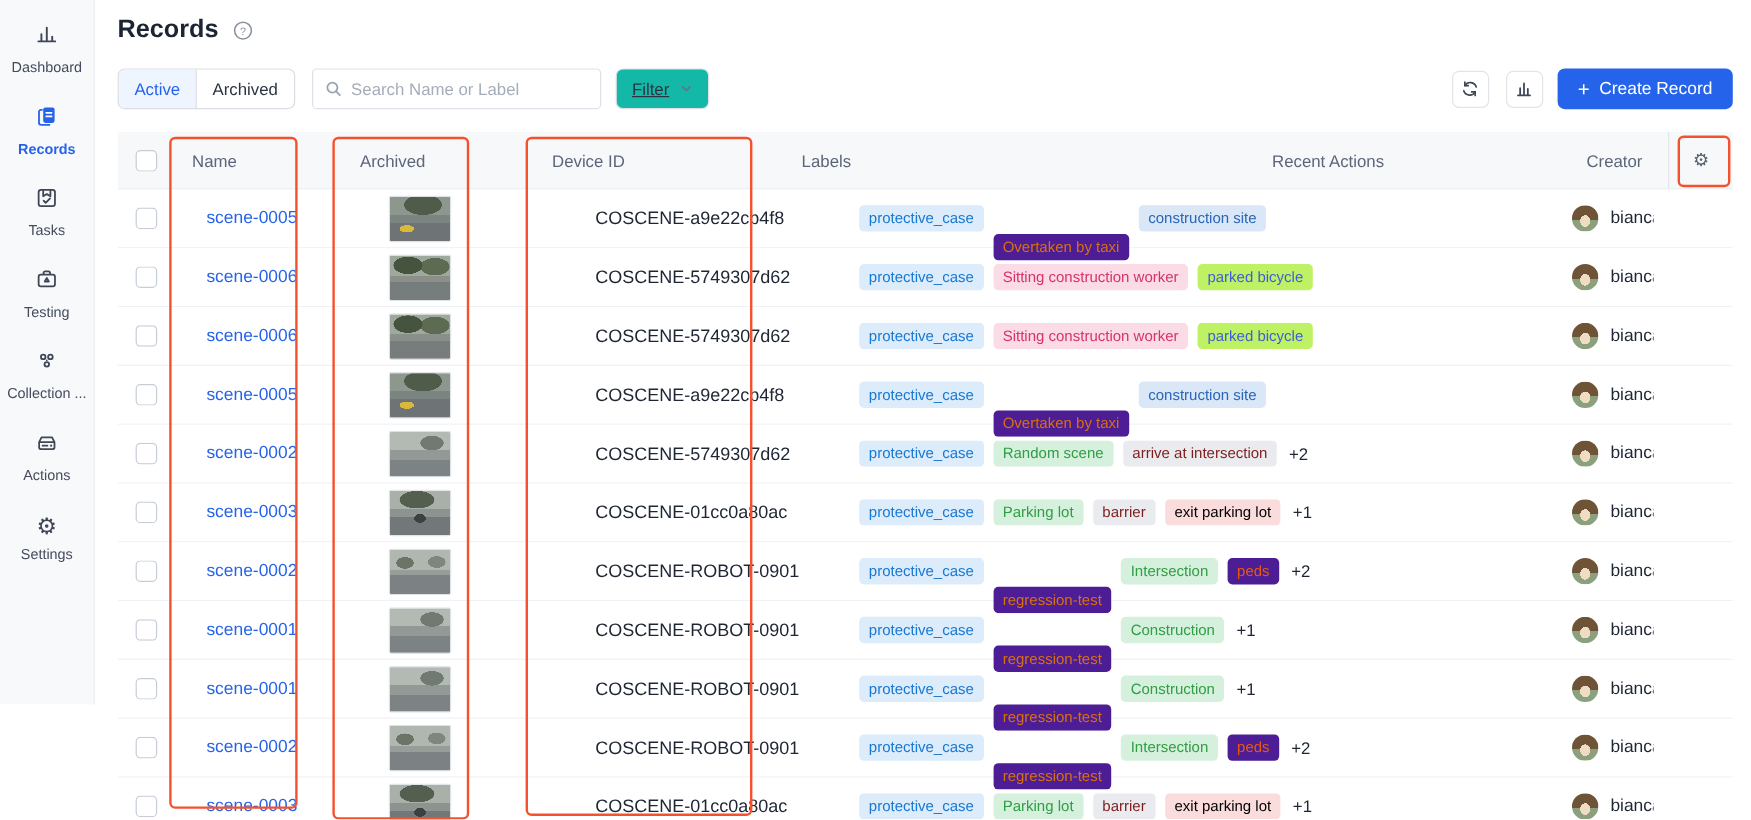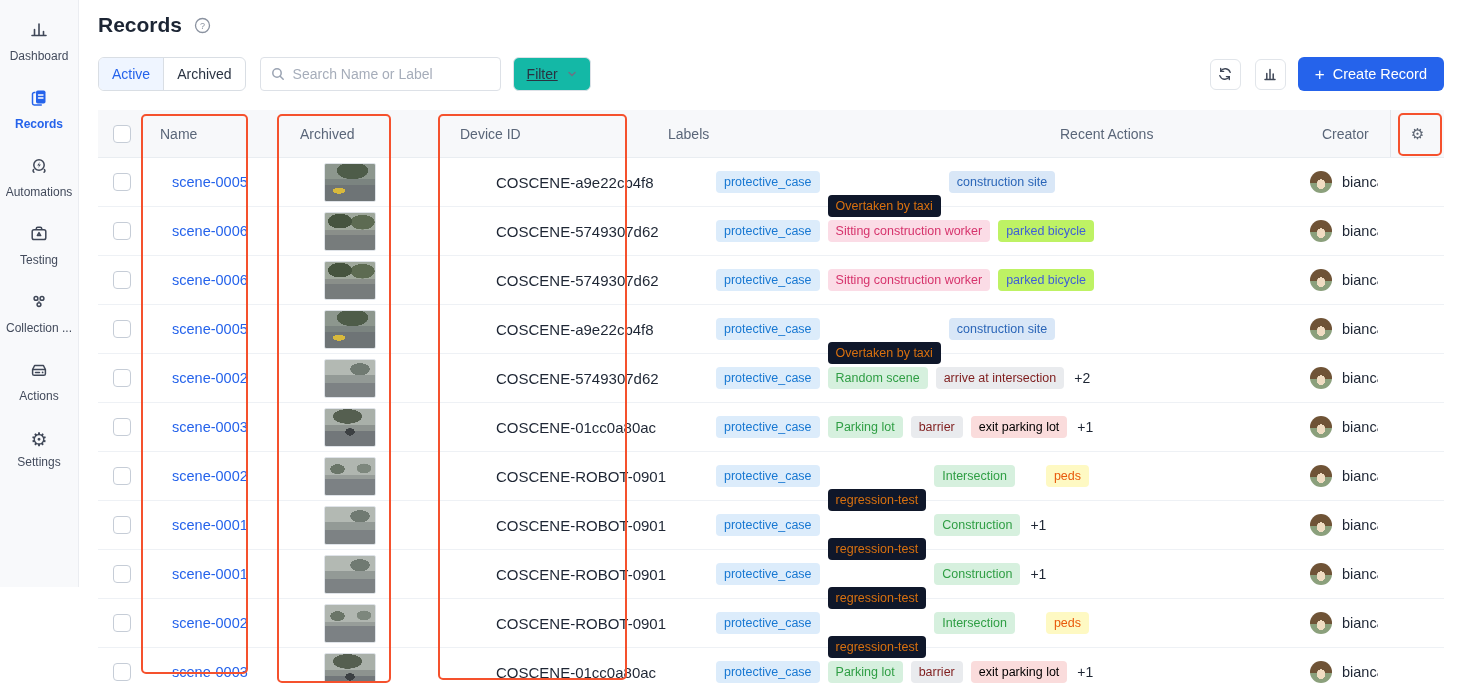--- a/index.html
+++ b/index.html
@@ -68,27 +68,27 @@
   .thumb.v5{background:radial-gradient(12px 8px at 25% 30%, #6a7568 0 60%, transparent 61%),
             radial-gradient(12px 8px at 78% 28%, #7d877d 0 60%, transparent 61%),
             linear-gradient(180deg,#b0b6b0 0 45%, #979d99 45% 58%, #7c8184 58% 100%);}
   .c-device,.h-device{padding-left:14px;color:#1e2634;font-size:15px;}
   .h-device{font-size:14px;color:#5a6679;}
   .c-labels,.h-labels{padding-left:18px;}
   .c-labels{display:flex;align-items:center;gap:8px;white-space:nowrap;}
   .tag{flex:none;font-size:12.5px;line-height:1;padding:5px 8px;border-radius:4px;}
   .tag.blue{background:#dcecfb;color:#1878d2;}
   .tag.sky{background:#d9e7f7;color:#2b66b8;}
-  .tag.gold{background:#0f172a;color:#d8700f;margin-top:48px;}
+  .tag.gold{background:#4c1d95;color:#d8700f;margin-top:48px;}
   .tag.pink{background:#fbdce6;color:#d6336c;}
   .tag.indigo{background:#bef264;color:#3f5ed8;}
   .tag.green{background:#d6f0de;color:#2f9e44;}
   .tag.gray{background:#e9ebee;color:#7f1d1d;}
   .tag.red{background:#fadcdc;color:#000000;}
-  .tag.orange{background:#fef9c3;color:#e8590c;margin-left:23px;}
+  .tag.orange{background:#4c1d95;color:#e8590c;}
   .more{font-size:14px;color:#1e2634;margin-left:2px;}
   .h-recent{padding-left:10px;}
   .c-creator,.h-creator{padding-left:22px;}
   .c-creator{display:flex;align-items:center;gap:10px;font-size:14.5px;color:#1e2634;}
   .avatar{width:22px;height:22px;border-radius:50%;flex:none;
           background:radial-gradient(7px 8px at 50% 60%, #f0dcc2 0 60%, rgba(0,0,0,0) 61%),
                      linear-gradient(180deg,#6f5336 0 55%, #8ba07c 55% 100%);}
   .h-gear{height:100%;display:flex;align-items:center;justify-content:center;
           border-left:1px solid #e2e5ea;box-sizing:border-box;}
   .h-gear .gear-glyph{font-size:15px;color:#5b6472;cursor:pointer;}
@@ -119,27 +119,27 @@
         <svg width="20" height="20" viewBox="0 0 20 20">
             <path d="M6.5 4.5H5.2c-.9 0-1.7.8-1.7 1.7v9.1c0 .9.8 1.7 1.7 1.7h7.6" fill="none" stroke="#2563eb" stroke-width="1.5"></path>
             <rect x="7" y="2.5" width="9.5" height="13" rx="1.8" fill="#2563eb"></rect>
             <path d="M9.5 7h4.5M9.5 10h4.5" stroke="#fff" stroke-width="1.4" stroke-linecap="round"></path>
           </svg>
       </span>
       <span class="lbl">Records</span>
     </div>
     <div class="side-item">
       <span>
-        <svg width="20" height="20" viewBox="0 0 20 20" fill="none" stroke="#3f4757" stroke-width="1.5">
-            <circle cx="10" cy="9" r="5.2"></circle>
-            <path d="M10.9 5.8l-2.7 3.6h2L9 12.2l2.9-3.7h-2l1-2.7z" fill="#3f4757" stroke="none"></path>
-            <path d="M4.6 13.6c-.8.9-.7 1.9.3 2.6M15.4 13.6c.8.9.7 1.9-.3 2.6" stroke-linecap="round"></path>
-          </svg>
-      </span>
-      <span class="lbl">Automations</span>
+        <svg width="20" height="20" viewBox="0 0 20 20" fill="none" stroke="#3f4757" stroke-width="1.5" stroke-linejoin="round">
+            <rect x="3.2" y="3.2" width="13.6" height="13.6" rx="2"></rect>
+            <path d="M7 3.2v5.4l3-1.9 3 1.9V3.2"></path>
+            <path d="M7.4 12.3l1.7 1.7 3.6-3.6" stroke-linecap="round"></path>
+          </svg>
+      </span>
+      <span class="lbl">Tasks</span>
     </div>
     <div class="side-item">
       <span>
         <svg width="20" height="20" viewBox="0 0 20 20" fill="none" stroke="#3f4757" stroke-width="1.5" stroke-linejoin="round">
             <rect x="3.2" y="5.8" width="13.6" height="9.8" rx="1.8"></rect>
             <path d="M7.3 5.8V4.6c0-.8.6-1.4 1.4-1.4h2.6c.8 0 1.4.6 1.4 1.4v1.2"></path>
             <path d="M10 8.6l1.7 3H8.3l1.7-3z"></path>
           </svg>
       </span>
       <span class="lbl">Testing</span>

